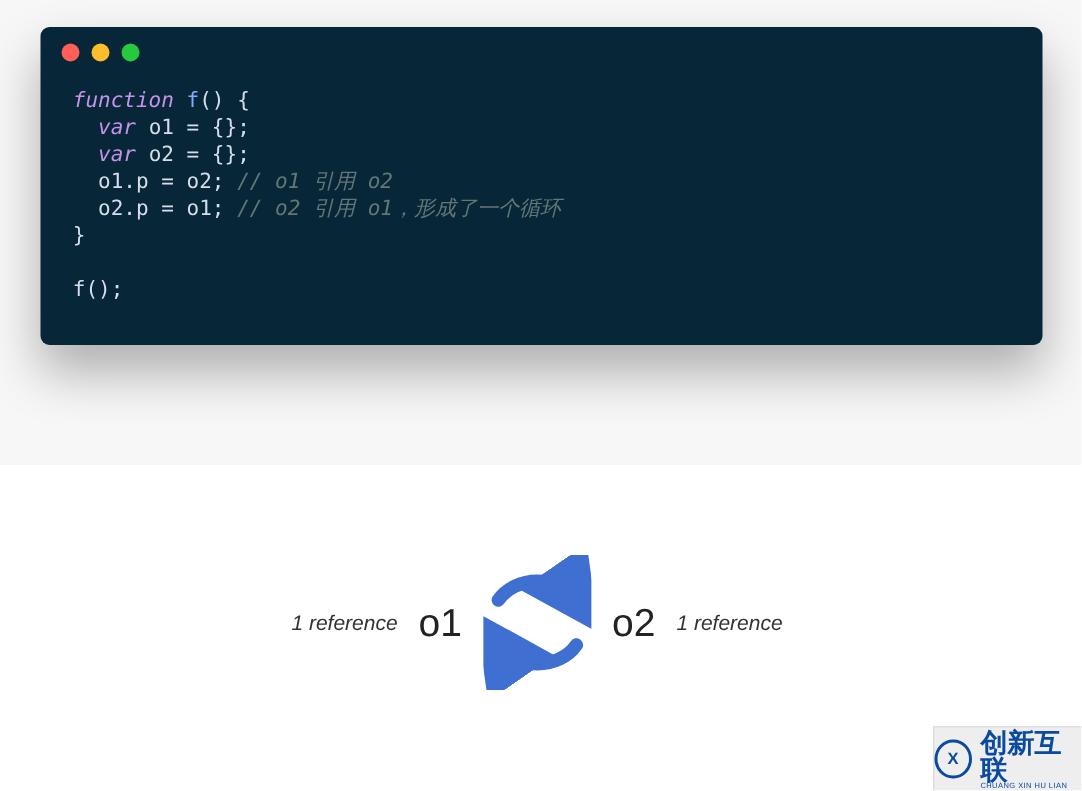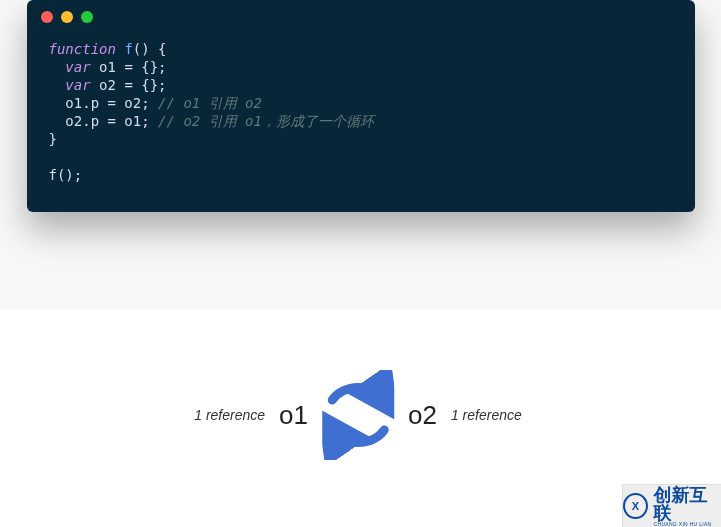--- a/index.html
+++ b/index.html
@@ -8,20 +8,21 @@
     width: 721px;
     height: 527px;
     font-family: Menlo, Monaco, Consolas, monospace;
     background: #ffffff;
     overflow: hidden;
     position: relative;
   }
   .upper {
     background: #f7f7f7;
     height: 310px;
+    padding-top: 18px;
     box-sizing: border-box;
     width: 721px;
   }
   .terminal {
     margin: 0 auto;
     width: 668px;
     background: #072638;
     border-radius: 6px;
     box-shadow: 0 18px 35px rgba(0,0,0,0.30);
     overflow: hidden;

